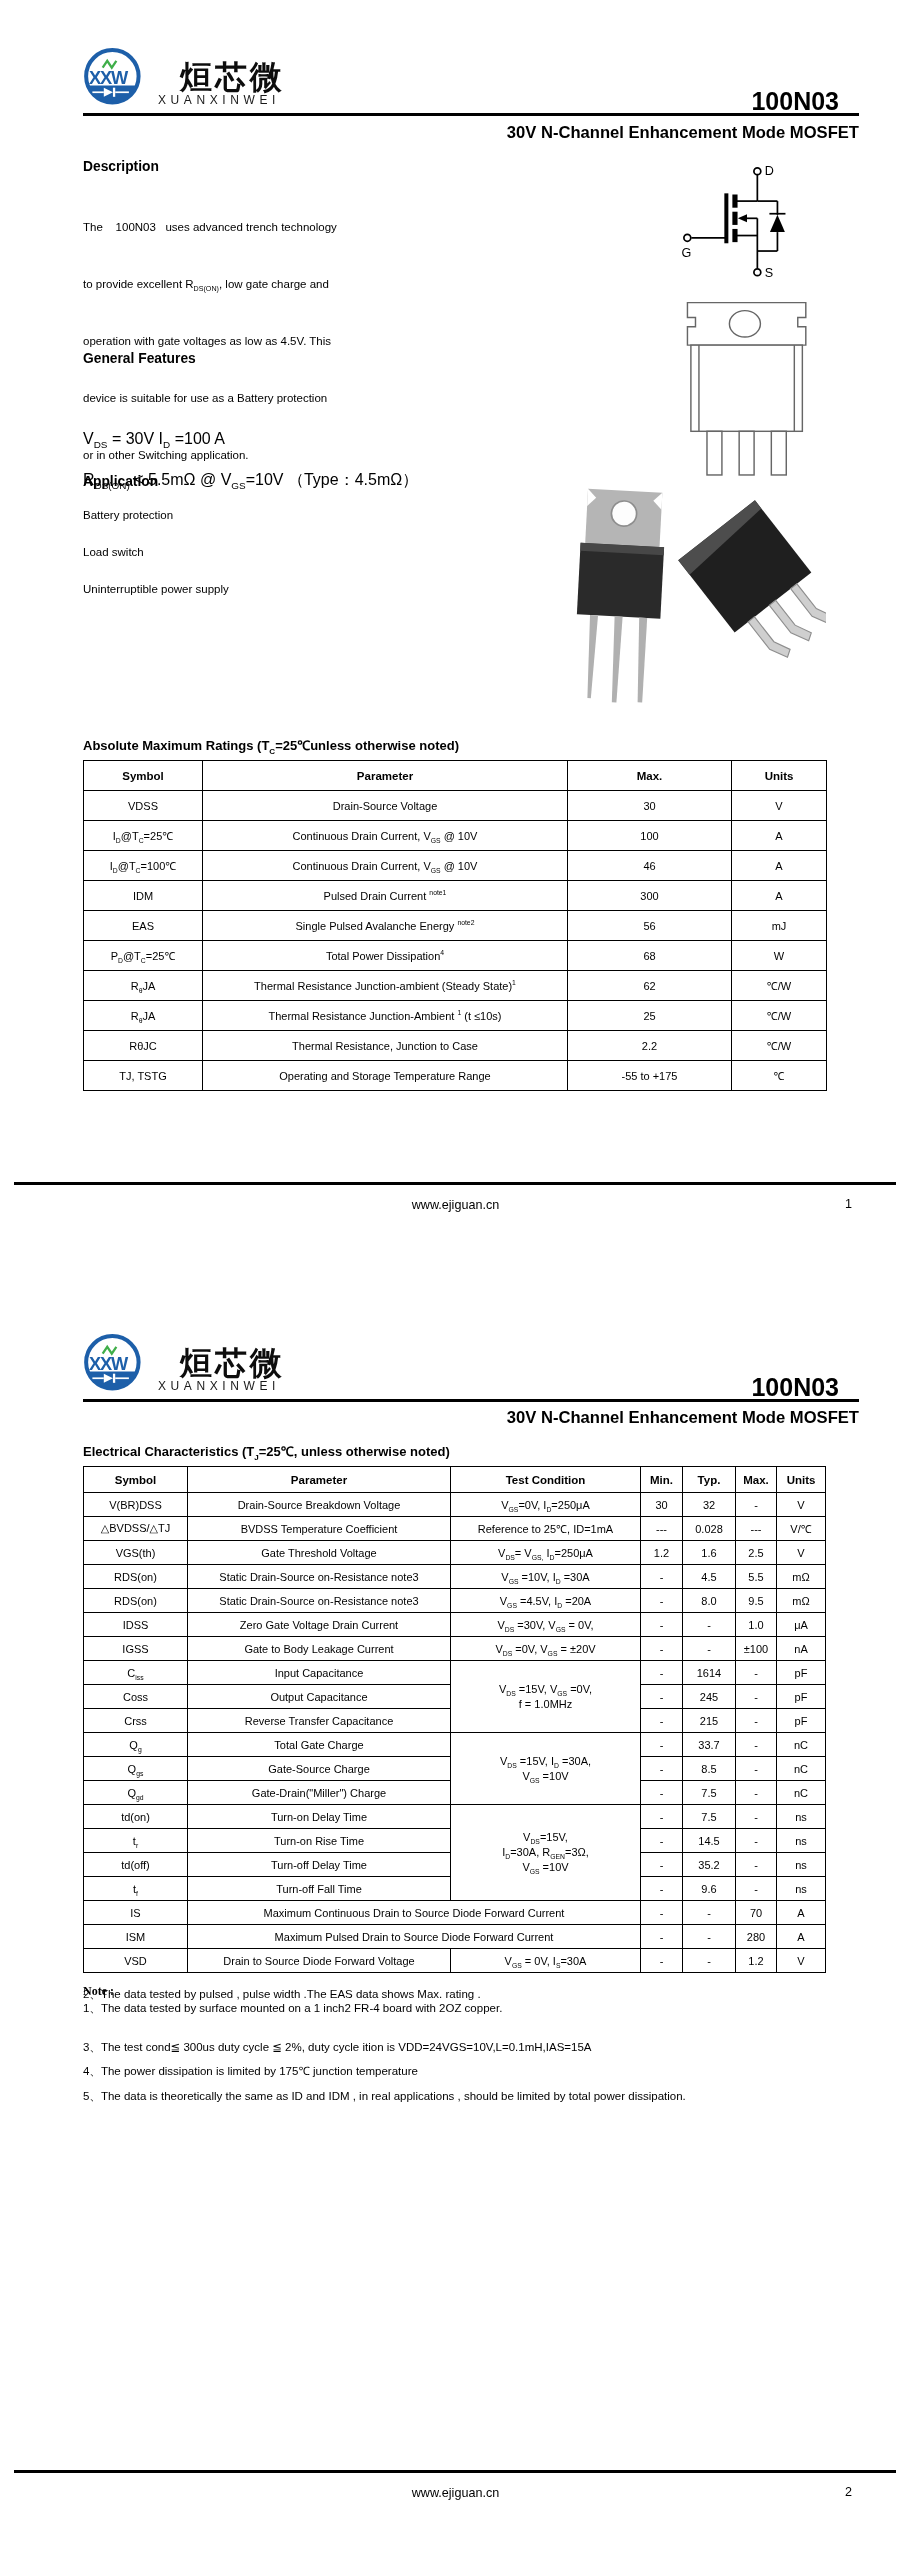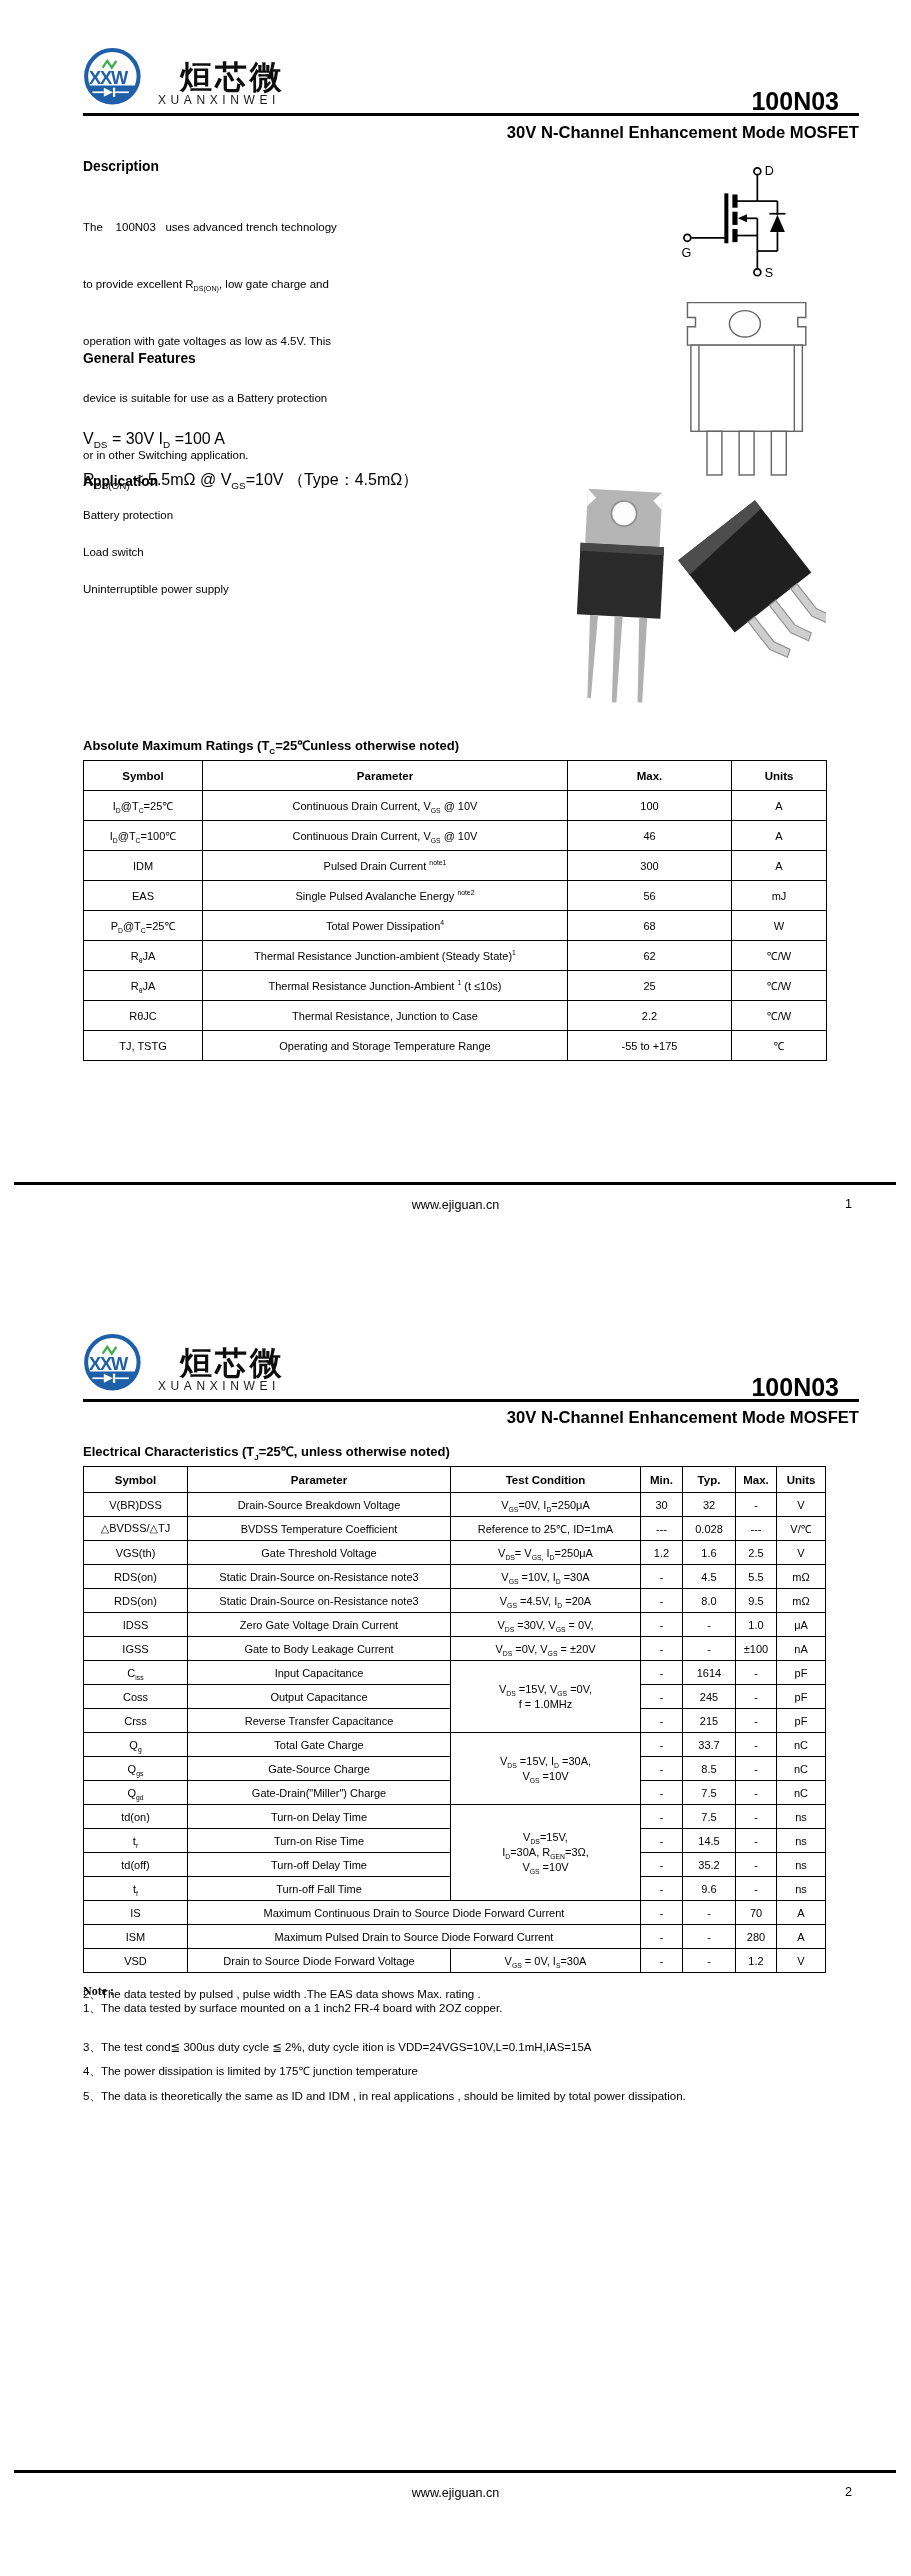--- a/index.html
+++ b/index.html
@@ -144,20 +144,26 @@
         <col style="width:95px">
       </colgroup>
     <tbody>
         <tr>
       <th>Symbol</th>
       <th>Parameter</th>
       <th>Max.</th>
       <th>Units</th>
     </tr>
     <tr>
+          <td>VDSS</td>
+          <td>Drain-Source Voltage</td>
+          <td>30</td>
+          <td>V</td>
+        </tr>
+    <tr>
           <td>I<sub>D</sub>@T<sub>C</sub>=25℃</td>
           <td>Continuous Drain Current, V<sub>GS</sub> @ 10V</td>
           <td>100</td>
           <td>A</td>
         </tr>
     <tr>
           <td>I<sub>D</sub>@T<sub>C</sub>=100℃</td>
           <td>Continuous Drain Current, V<sub>GS</sub> @ 10V</td>
           <td>46</td>
           <td>A</td>

